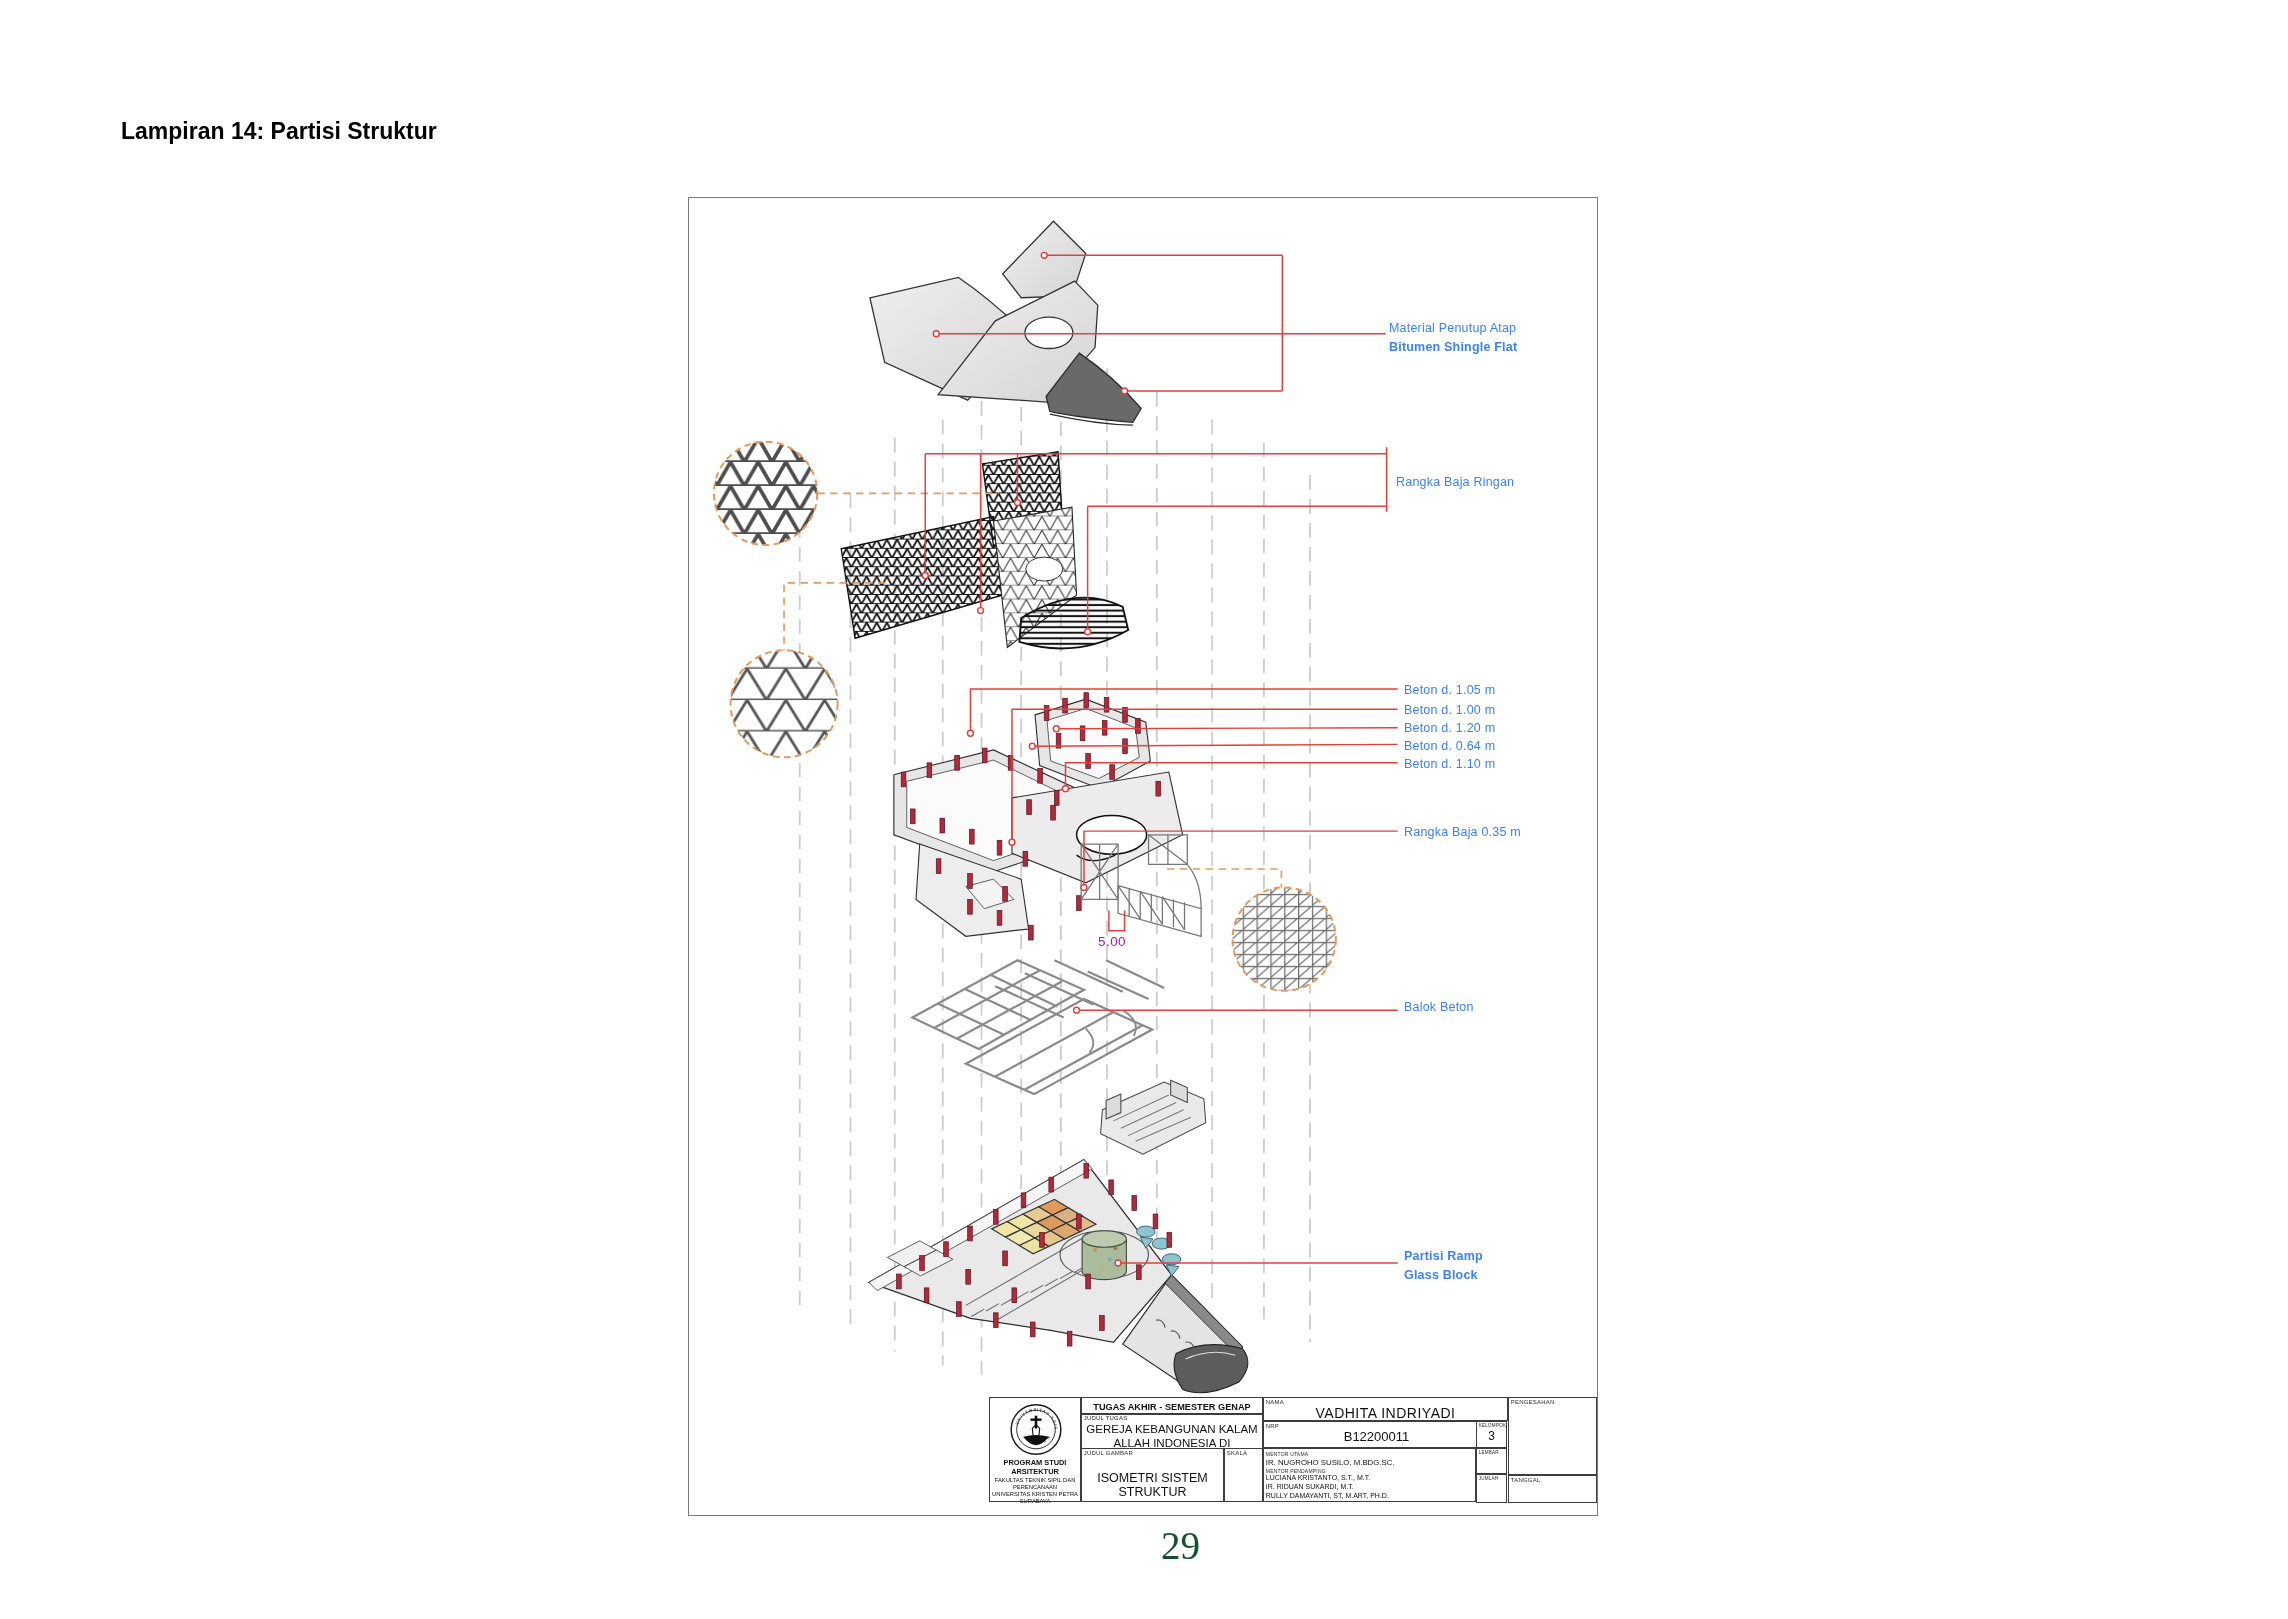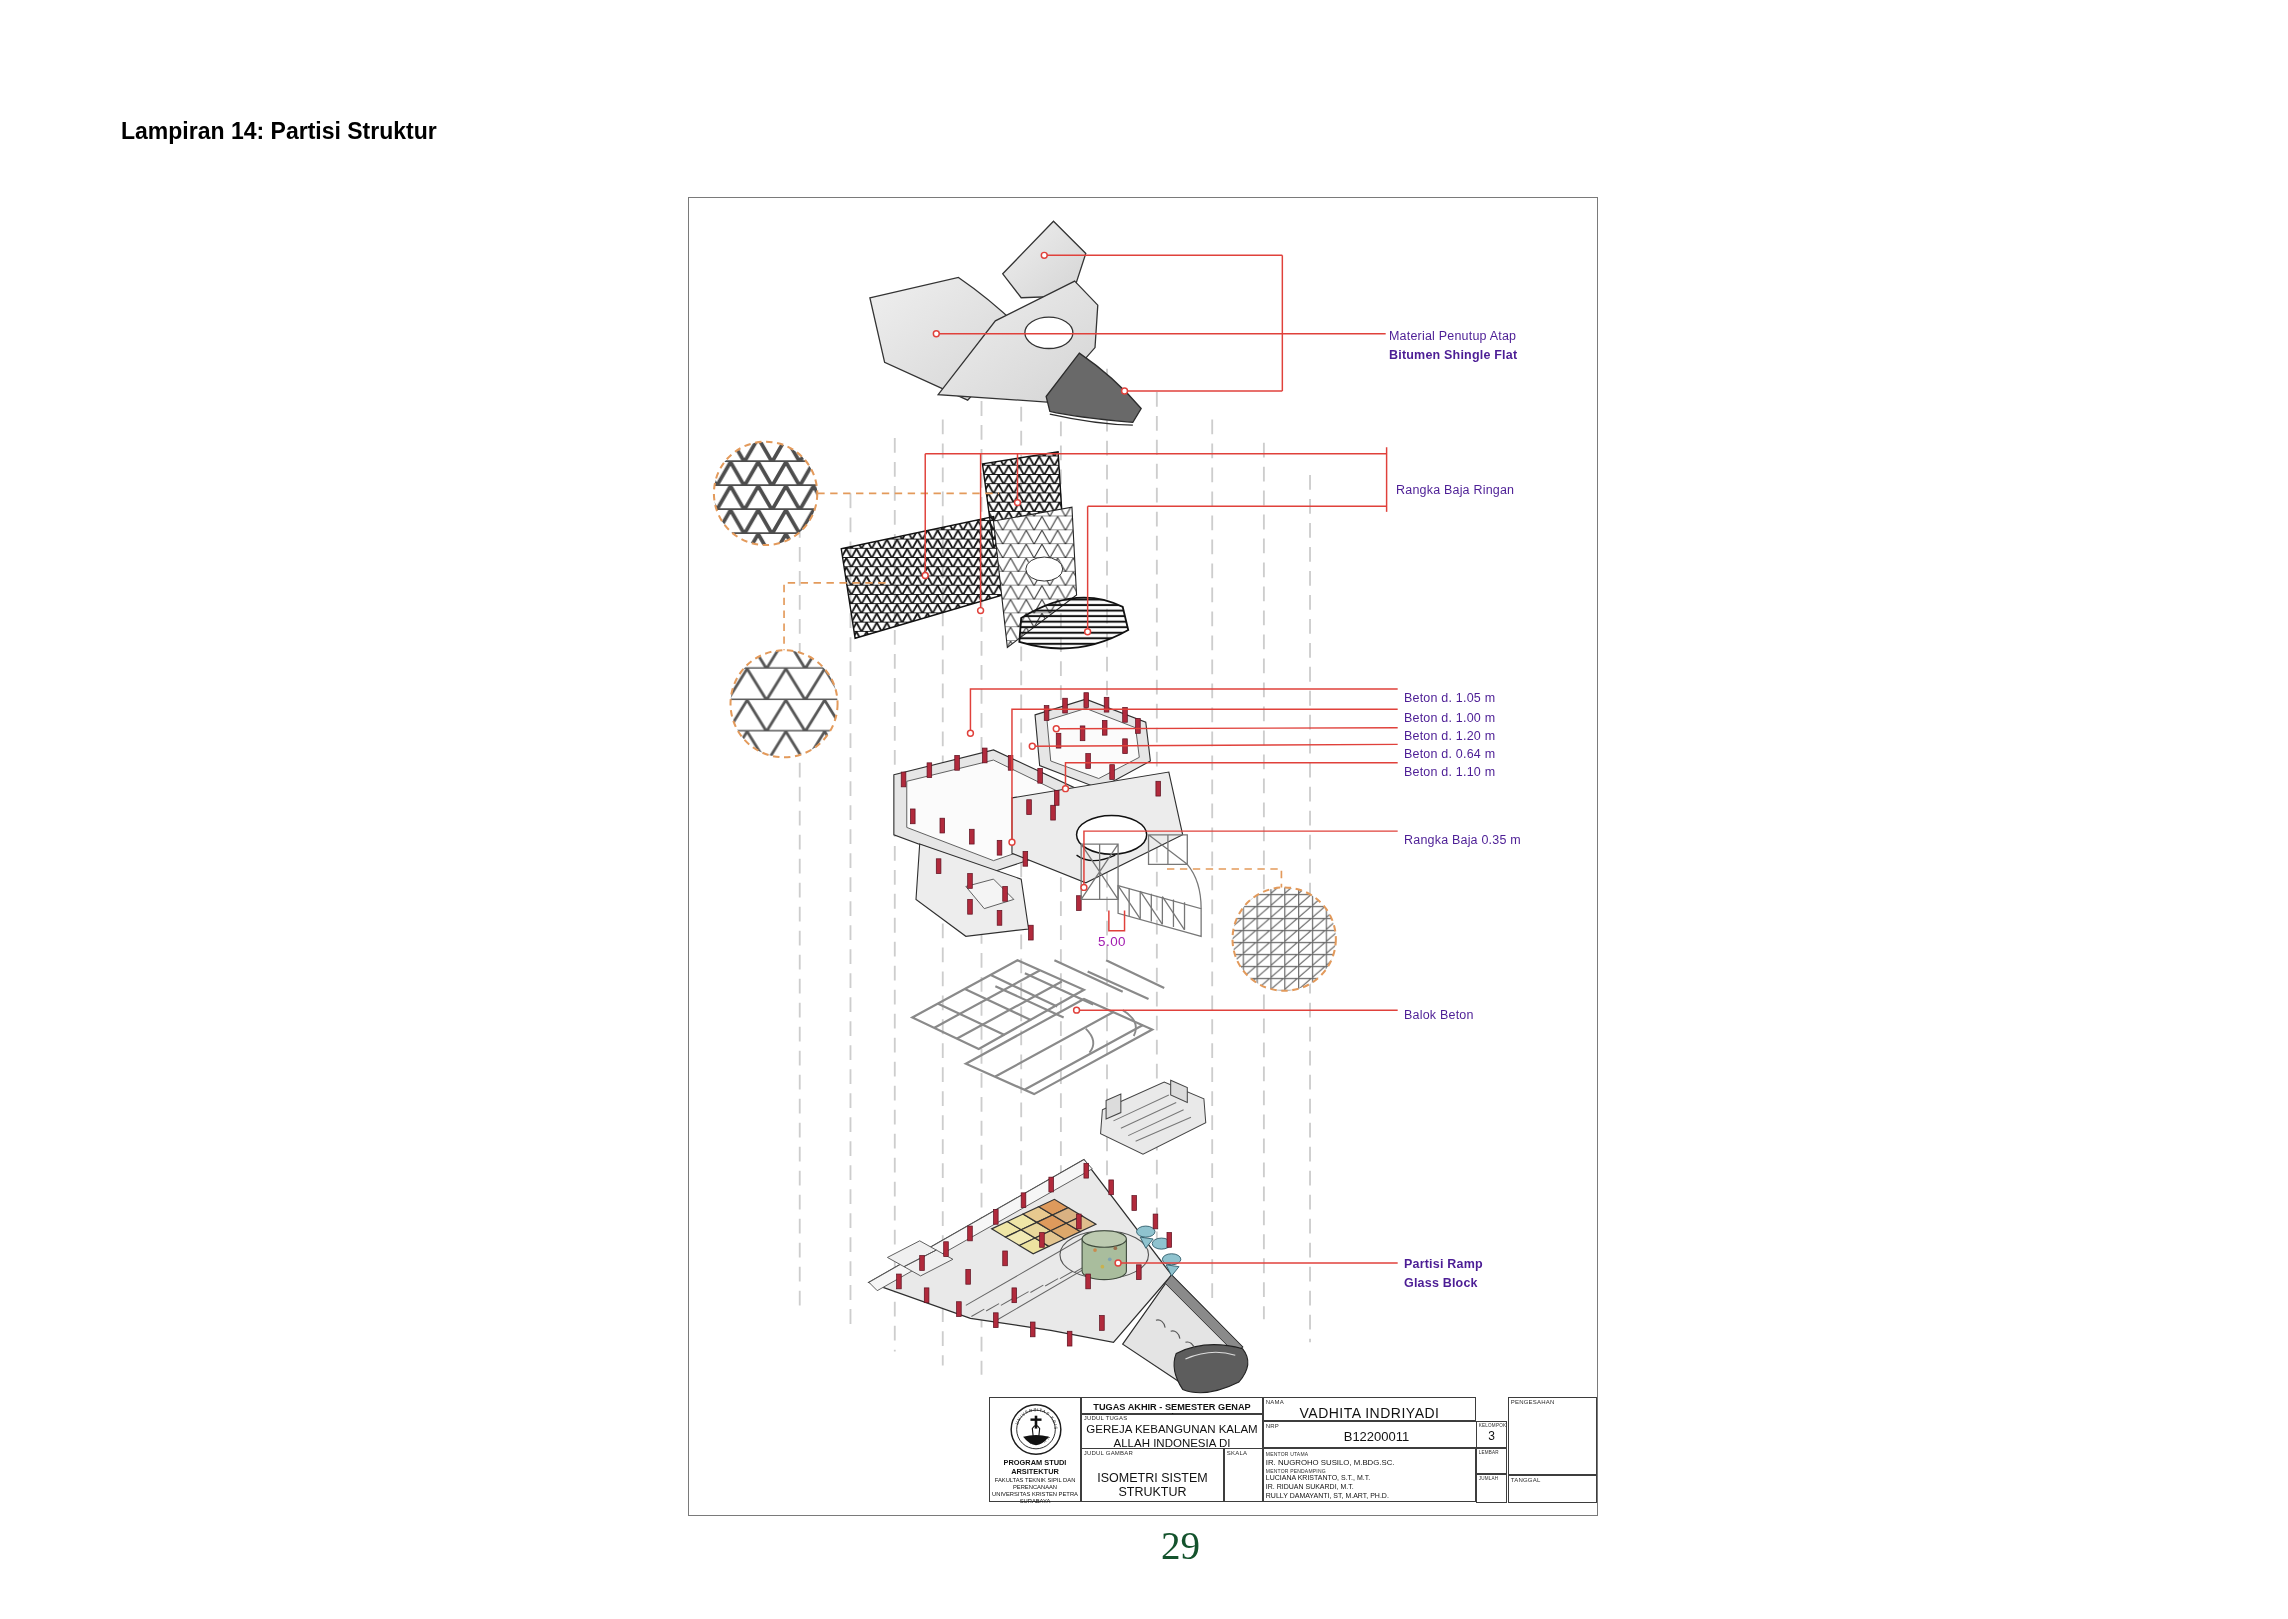--- a/index.html
+++ b/index.html
@@ -5,21 +5,21 @@
   html,body{margin:0;padding:0;}
   body{
     width:2289px;height:1620px;position:relative;background:#ffffff;
     font-family:"Liberation Sans",sans-serif;color:#111;overflow:hidden;
   }
   .heading{position:absolute;left:121px;top:118px;font-size:23px;font-weight:bold;color:#000;}
   .pagenum{position:absolute;left:1161px;top:1523px;font-family:"Liberation Serif",serif;font-size:39px;color:#14532d;}
   .sheet{position:absolute;left:688px;top:197px;width:908px;height:1317px;border:0.9px solid #7a7a7a;background:#fff;}
   .sheet>svg{position:absolute;left:0;top:0;}
   
-  .ann{position:absolute;color:#4c1d95;font-size:12.5px;line-height:1.55;letter-spacing:0.2px;white-space:nowrap;margin-top:8px;}
+  .ann{position:absolute;color:#3b82f6;font-size:12.5px;line-height:1.55;letter-spacing:0.2px;white-space:nowrap;}
   .ann .b{font-weight:bold;}
   .dim{position:absolute;font-size:13.4px;color:#a21caf;letter-spacing:0.5px;}
   
   .tb{position:absolute;left:300px;top:1199px;width:607px;height:105px;background:#fff;}
   .cell{position:absolute;border:0.9px solid #3d3d3d;box-sizing:border-box;background:#fff;}
   .lab{position:absolute;top:0.9px;left:1.8px;font-size:6px;color:#2d2d2d;letter-spacing:0.2px;}
   .vC{position:absolute;left:0;right:0;text-align:center;}
   .tb .hdr{font-weight:bold;font-size:9.2px;top:3.7px;}
   .tb .jt{font-size:11.5px;top:7.4px;line-height:1.25;}
   .tb .jg{font-size:12.5px;top:22px;}
@@ -382,21 +382,21 @@
 
     <div class="cell" style="left:92px;top:51px;width:143px;height:54px;">
       <div class="lab">JUDUL GAMBAR</div>
       <div class="vC jg">ISOMETRI SISTEM STRUKTUR</div>
     </div>
 
     <div class="cell" style="left:235px;top:51px;width:39px;height:54px;">
       <div class="lab">SKALA</div>
     </div>
 
-    <div class="cell" style="left:274px;top:0;width:213px;height:24px;">
+    <div class="cell" style="left:274px;top:0;width:245px;height:24px;">
       <div class="lab">NAMA</div>
       <div class="vC nm">VADHITA INDRIYADI</div>
     </div>
 
     <div class="cell" style="left:274px;top:24px;width:227px;height:27px;">
       <div class="lab">NRP</div>
       <div class="vC nrp">B12200011</div>
     </div>
 
     <div class="cell" style="left:487px;top:24px;width:31px;height:27px;">

